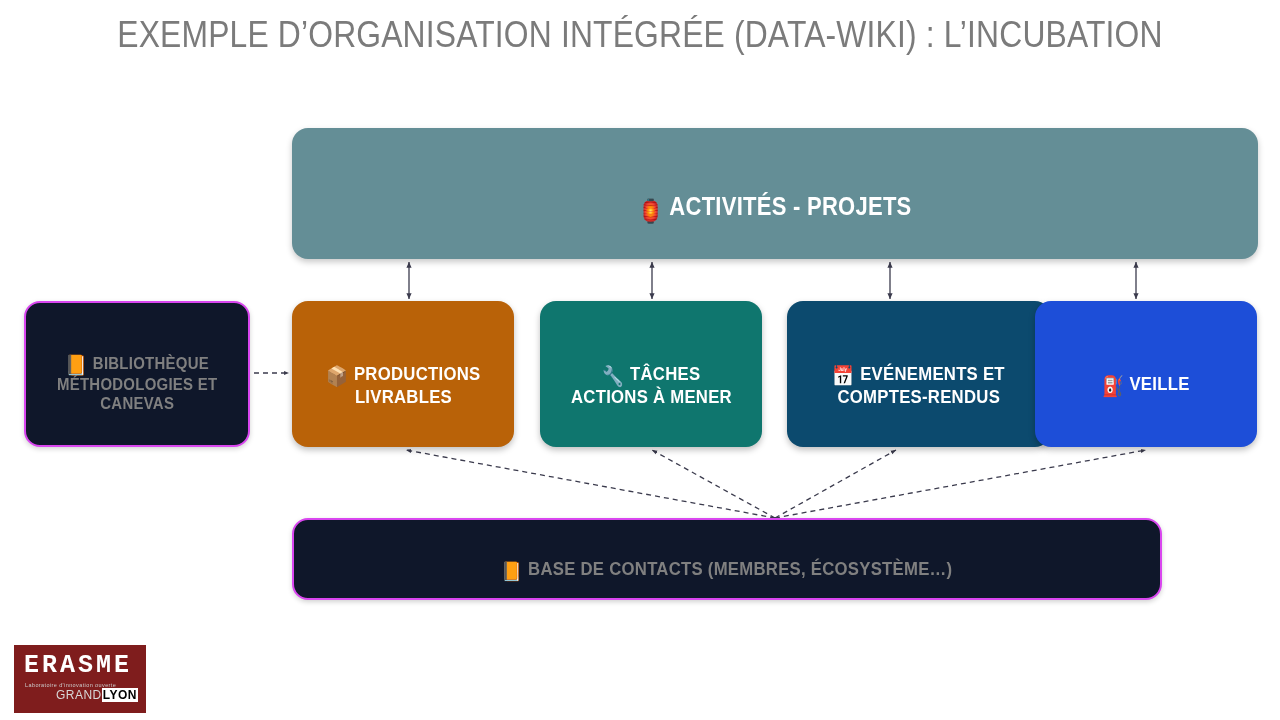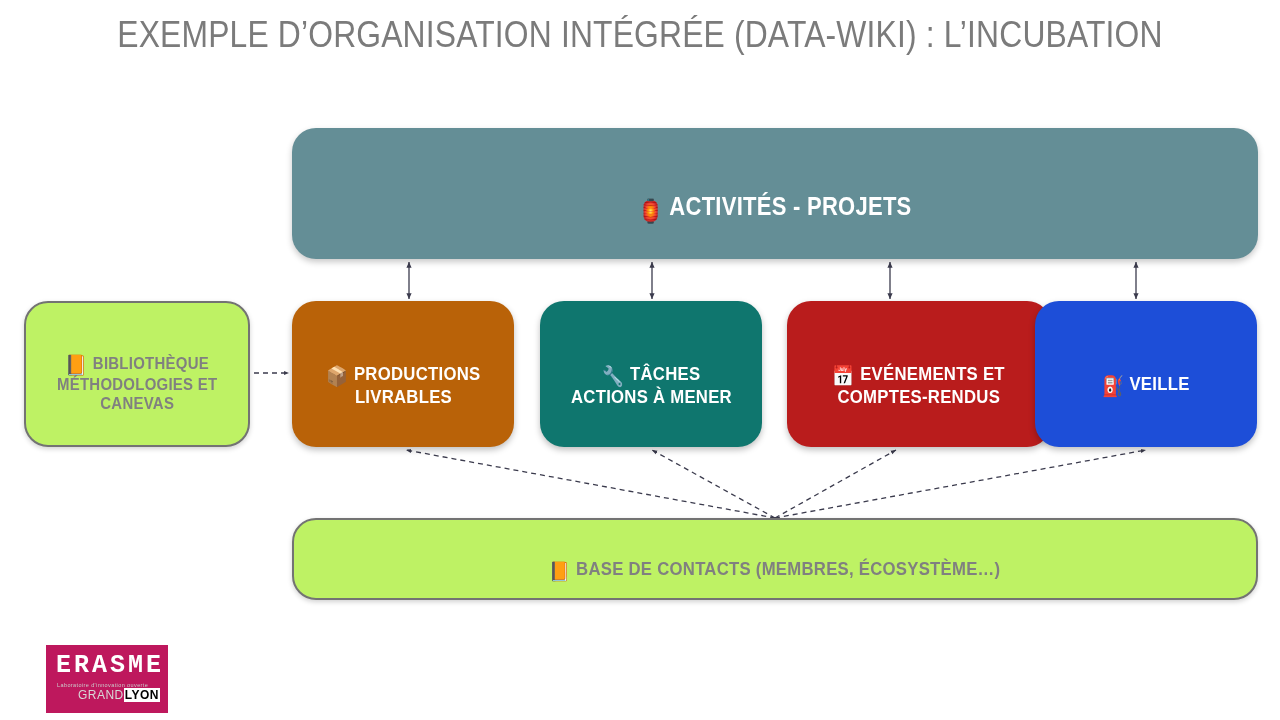--- a/index.html
+++ b/index.html
@@ -28,21 +28,21 @@
     font-weight: 400;
     letter-spacing: 0.2px;
     transform: scaleX(0.86);
     transform-origin: center top;
     white-space: nowrap;
   }
 
   
   .card {
     position: absolute;
-    border-radius: 24px;
+    border-radius: 16px;
     box-sizing: border-box;
     display: flex;
     align-items: center;
     justify-content: center;
     text-align: center;
   }
   .card-label {
     font-family: "Liberation Sans Narrow", "Liberation Sans", sans-serif;
     font-weight: bold;
     line-height: 1.14;
@@ -78,67 +78,66 @@
     top: 301px;
     height: 146px;
     box-shadow: 0 3px 6px rgba(0,0,0,0.25);
   }
   .pillar .card-label {
     color: #ffffff;
     font-size: 19px;
   }
   #pillar-productions { left: 292px;  width: 222px; background: #b96208; }
   #pillar-taches      { left: 540px;  width: 222px; background: #0f766e; }
-  #pillar-evenements  { left: 787px;  width: 264px; background: #b91c1c; }
+  #pillar-evenements  { left: 787px;  width: 264px; background: #0c4a6e; }
   #pillar-veille      { left: 1035px; width: 222px; background: #1d4ed8; }
 
   
   .outline-card {
-    background: #bef264;
-    border: 2px solid #737373;
+    background: #0f172a;
+    border: 2px solid #d946ef;
     box-shadow: 0 2px 5px rgba(0,0,0,0.18);
   }
   .outline-card .card-label {
     color: #808080;
     font-size: 17px;
   }
   #library-card {
     left: 24px;
     top: 301px;
     width: 226px;
     height: 146px;
   }
   #contacts-card {
     left: 292px;
     top: 518px;
-    width: 966px;
+    width: 870px;
     height: 82px;
     text-align: center;
   }
   #contacts-card .card-label { font-size: 19px; }
   #contacts-card .icon { font-size: 19px; vertical-align: -3px; }
 
   
   #connectors {
     position: absolute;
     left: 0; top: 0;
     width: 1280px; height: 720px;
     pointer-events: none;
   }
 
   
   #erasme-logo {
     position: absolute;
     left: 14px;
     top: 645px;
-    width: 122px;
+    width: 132px;
     height: 68px;
-    background: #be185d;
+    background: #7f1d1d;
     overflow: hidden;
-    margin-left: 32px;
   }
   #erasme-wordmark {
     position: absolute;
     left: 10px;
     top: 8px;
     color: #ffffff;
     font-family: "Liberation Mono", "DejaVu Sans Mono", monospace;
     font-size: 25px;
     font-weight: bold;
     letter-spacing: 3px;

